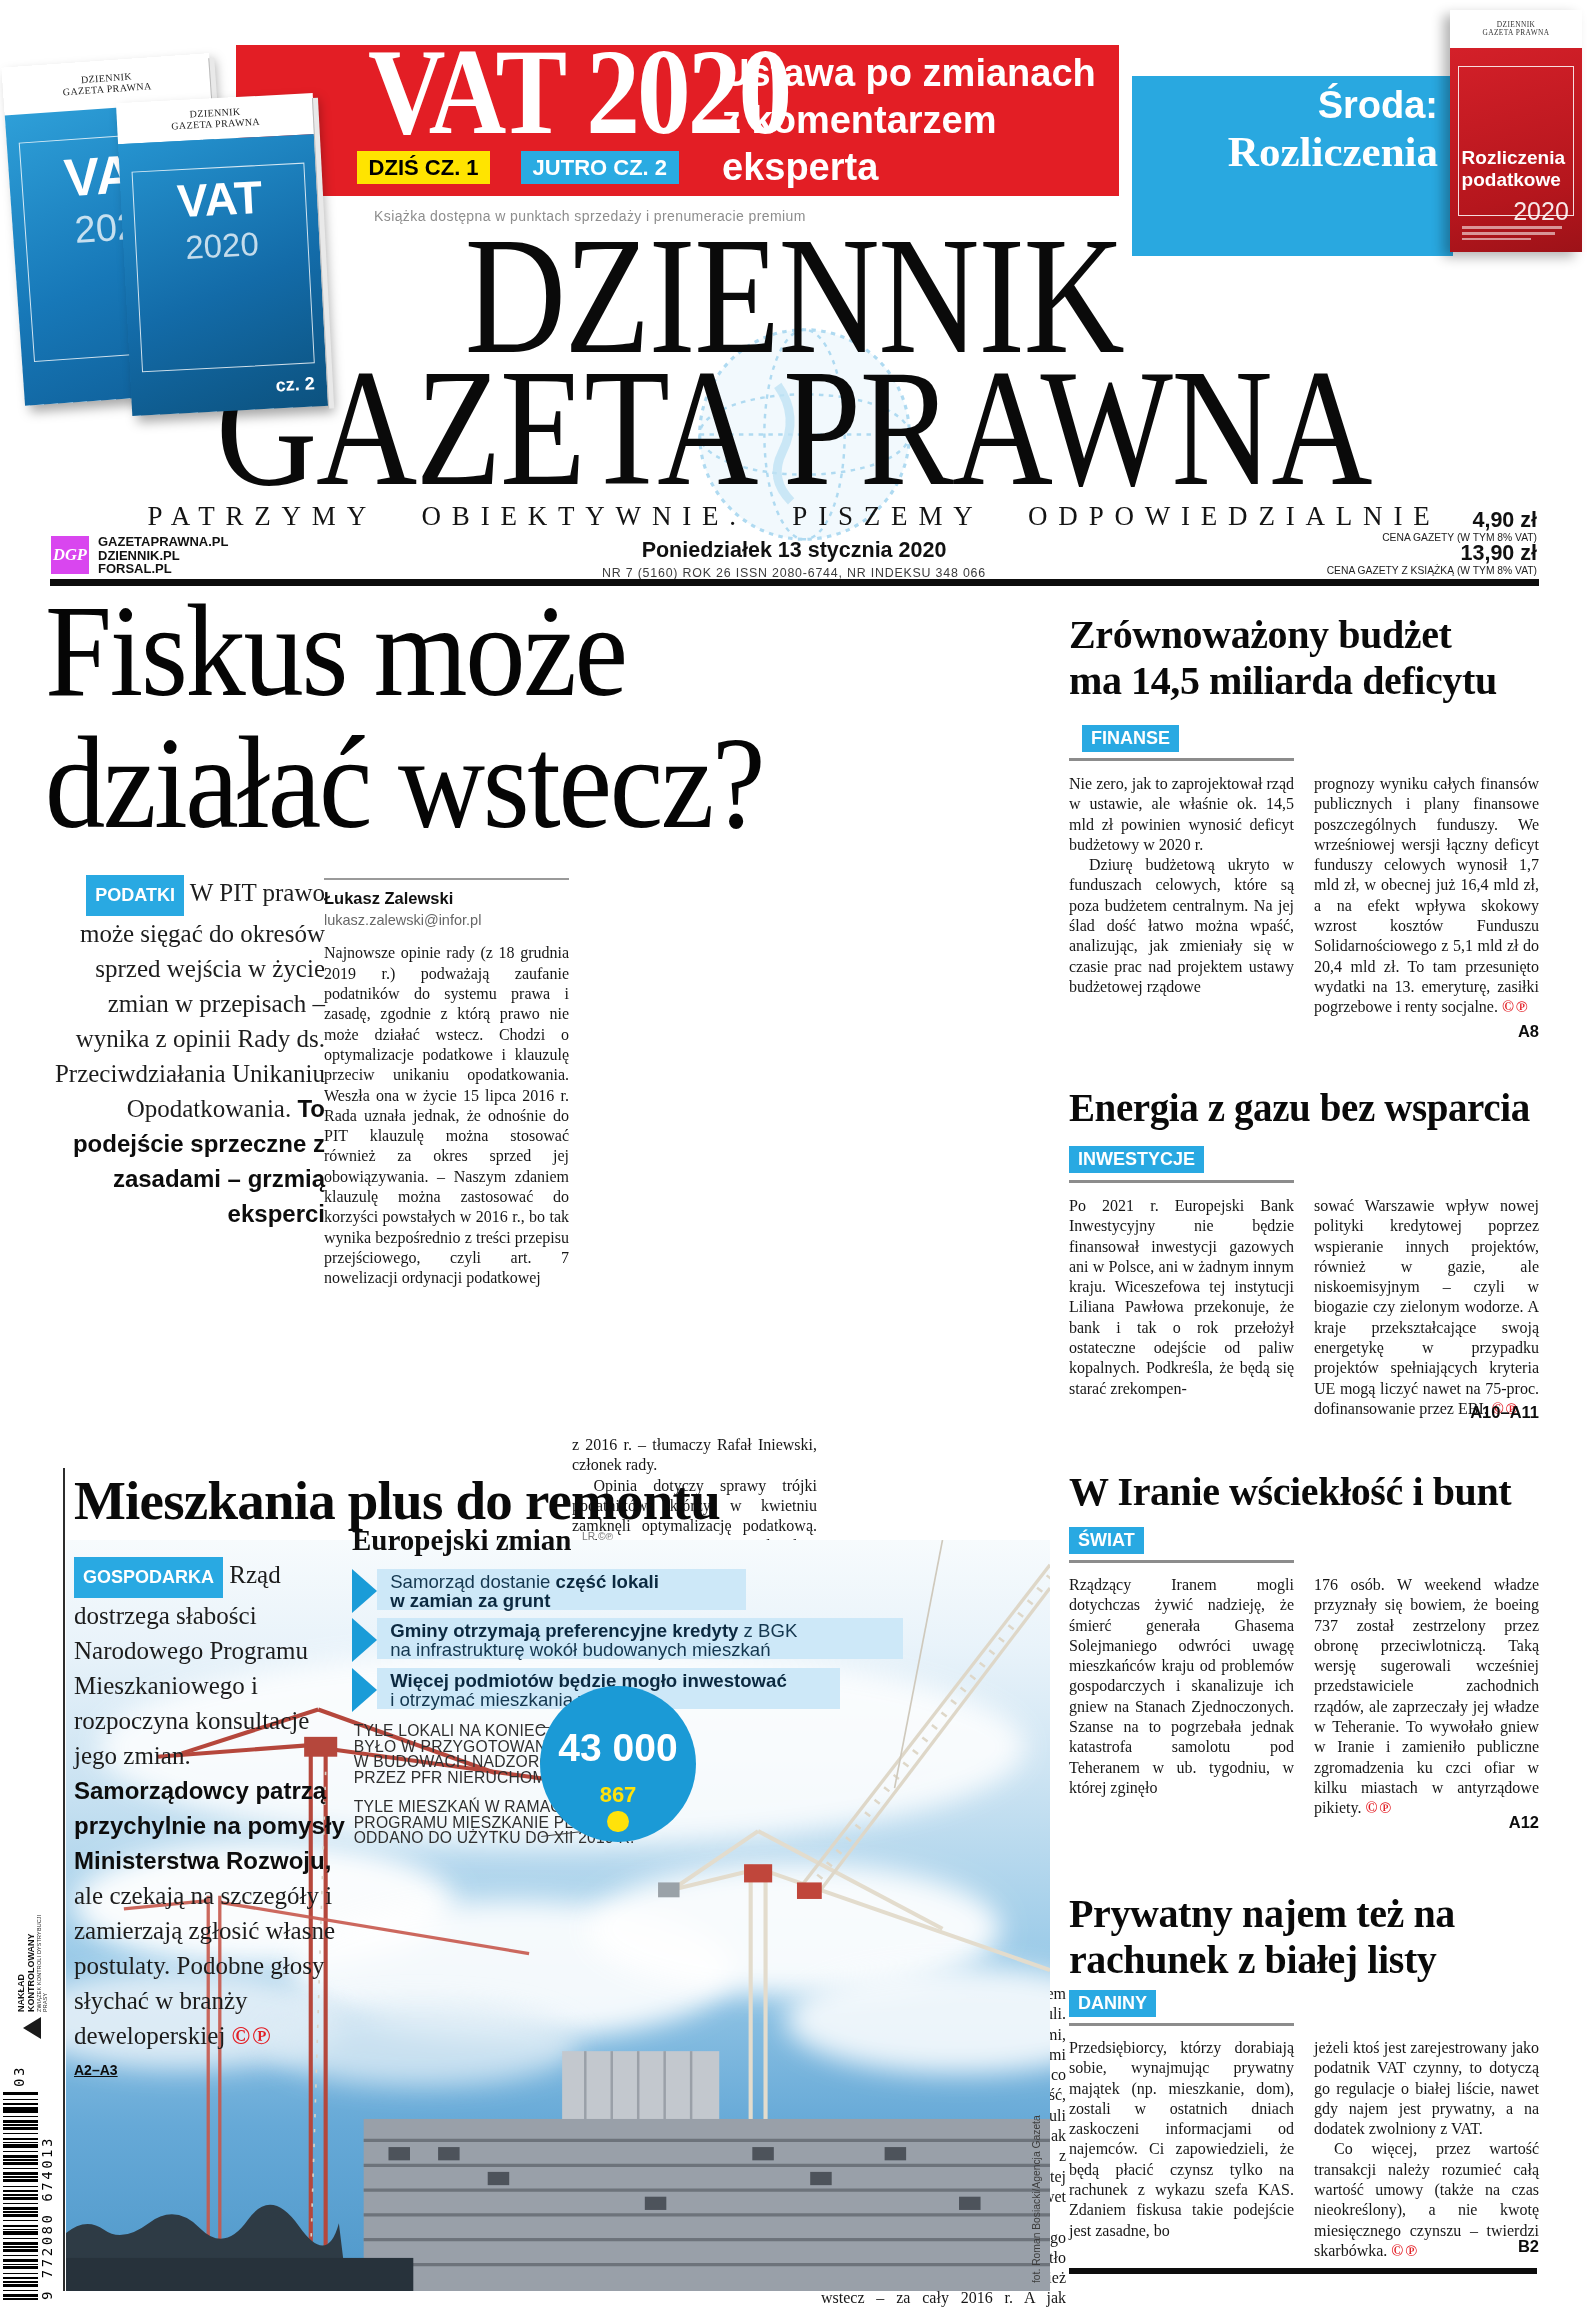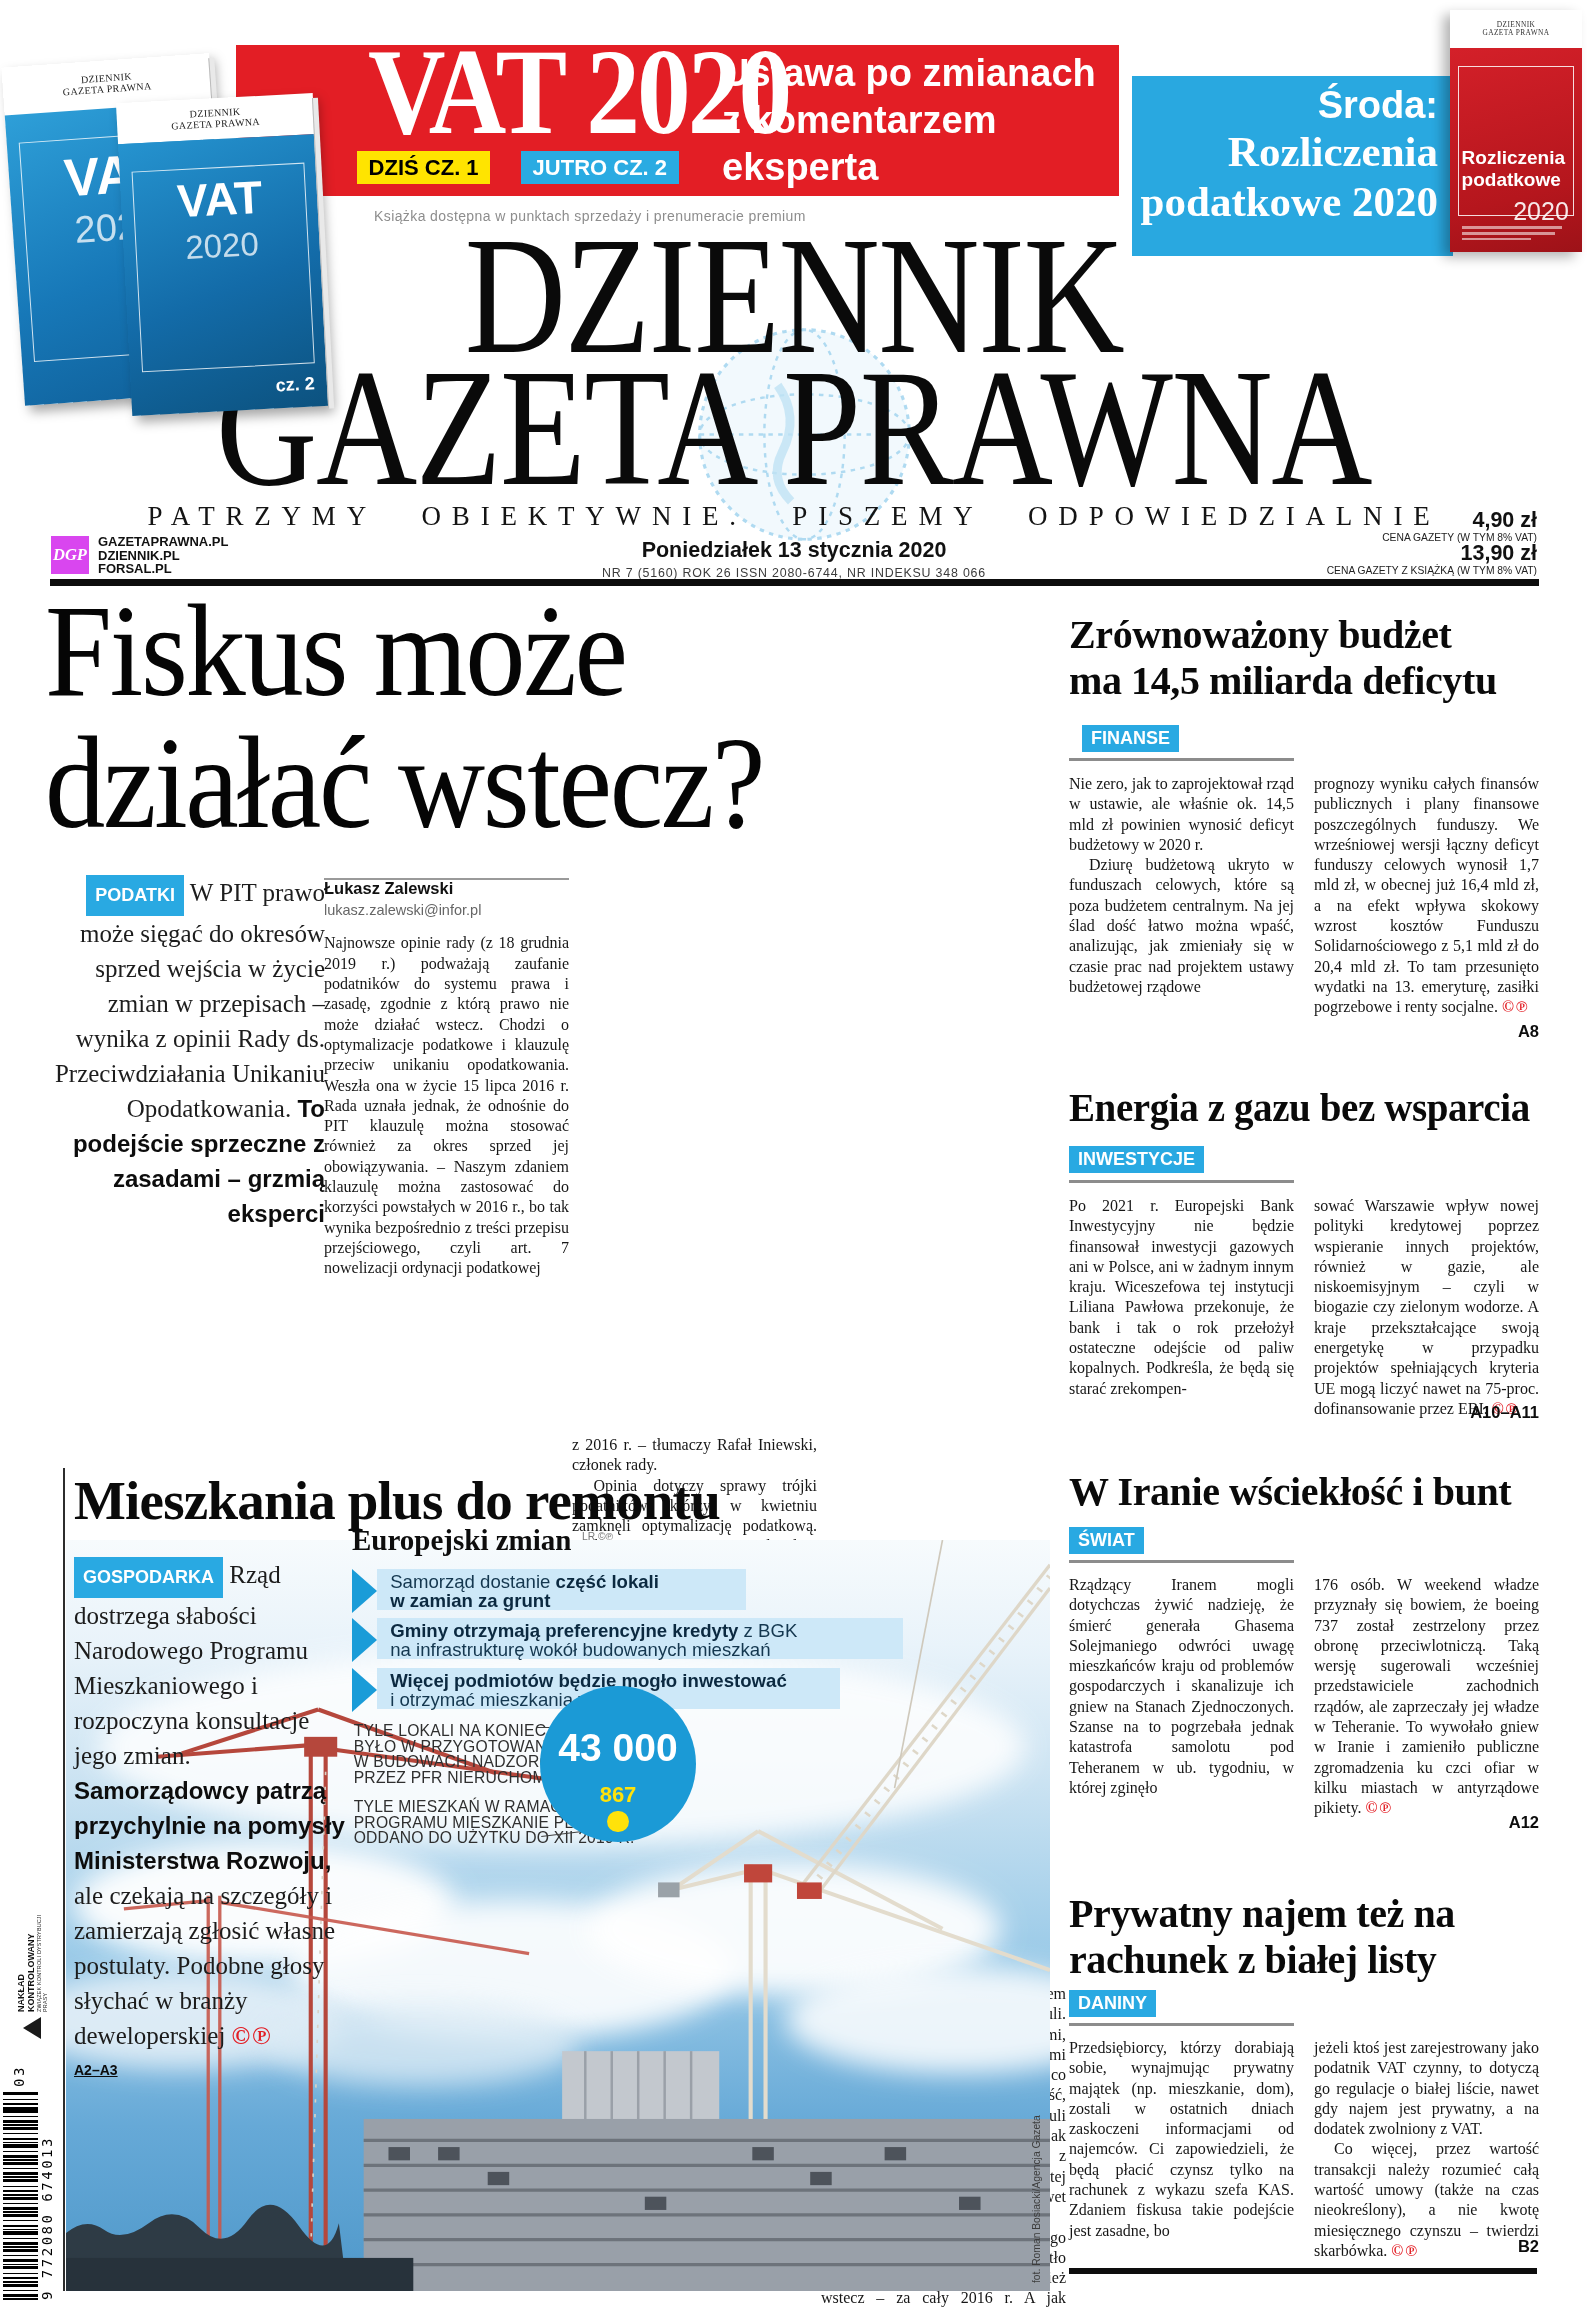--- a/index.html
+++ b/index.html
@@ -81,21 +81,21 @@
           font-size:131px;line-height:124px;font-weight:500;letter-spacing:-2.5px;transform:scaleX(.92);transform-origin:left top;white-space:nowrap;}
   .tag{display:inline-block;background:#29a9e2;color:#fff;font-family:"Liberation Sans",sans-serif;
        font-weight:700;font-size:18px;padding:2.5px 9px 3.3px;vertical-align:middle;}
   .lead-intro{position:absolute;left:50px;top:875px;width:275px;text-align:right;
               font-size:25px;line-height:35px;color:#1d1d1d;}
   .lead-intro .sb{font-family:"Liberation Sans",sans-serif;font-weight:700;font-size:24px;color:#0d0d0d;}
   .bodycol{position:absolute;width:245px;font-size:16px;line-height:20.3px;text-align:justify;color:#161616;}
   .bodycol p{margin:0;}
   .bodycol p.ind{text-indent:21.5px;}
   .col-rule{position:absolute;left:0;top:0;width:100%;height:1.7px;background:#9a9a9a;}
-  .byline{font-family:"Liberation Sans",sans-serif;font-weight:700;font-size:16.5px;color:#111;}
+  .byline{font-family:"Liberation Sans",sans-serif;font-weight:700;font-size:16.5px;color:#111;padding-top:10px;}
   .bymail{font-family:"Liberation Sans",sans-serif;font-size:14.5px;color:#666;padding:1.7px 0 13.2px;}
   .endmark{color:#e31e25;font-weight:700;letter-spacing:1.7px;white-space:nowrap;}
   .pageref{position:absolute;right:0;bottom:-1.7px;font-family:"Liberation Sans",sans-serif;font-weight:700;font-size:16.5px;color:#0d0d0d;}
   .colwrap{position:relative;}
 
   
   .rail-h{position:absolute;left:1069px;width:476px;color:#0a0a0a;font-family:"Liberation Serif",serif;
           font-weight:700;font-size:40px;line-height:46px;letter-spacing:-0.4px;}
   .tag-rule{position:absolute;left:1069px;width:225px;height:2.5px;background:#8c8c8c;}
   .railcol{position:absolute;width:225px;font-size:16px;line-height:20.3px;text-align:justify;color:#161616;}
@@ -187,21 +187,20 @@
       <div>Ustawa po zmianach</div>
       <div>z komentarzem</div>
       <div>eksperta</div>
     </div>
   </div>
   <div class="promo-note">Książka dostępna w punktach sprzedaży i prenumeracie premium</div>
 
   <div class="sroda">
     <div class="sday">Środa:</div>
     <div class="sline">Rozliczenia</div>
-    <div class="sline">podatkowe 2020</div>
   </div>
 
   <div class="redbook">
     <div class="rtop">
         <span>DZIENNIK</span>
         <span>GAZETA PRAWNA</span>
       </div>
     <div class="rbody">
       <div class="rframe"></div>
       <div class="rtitle"><span>Rozliczenia</span><br><span>podatkowe</span></div>

